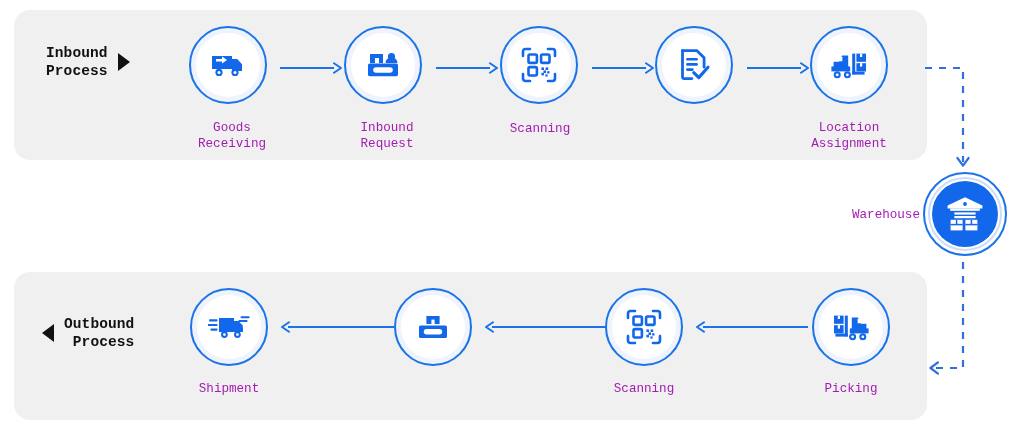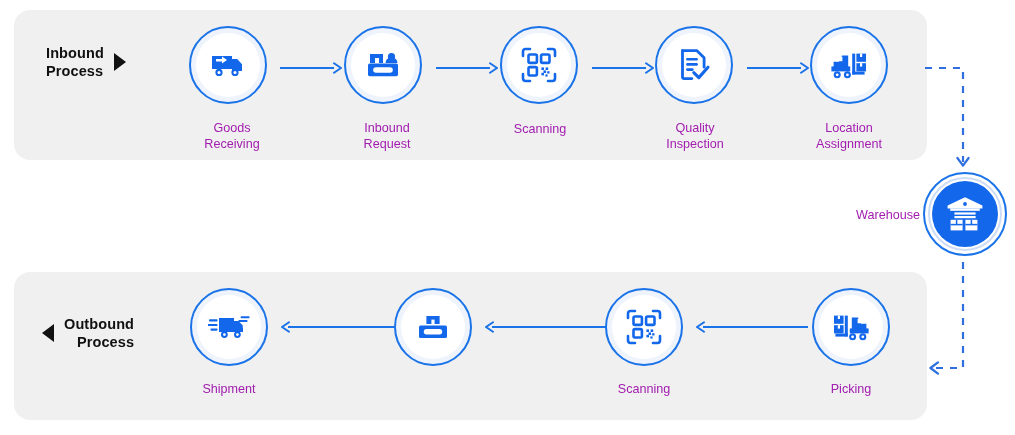--- a/index.html
+++ b/index.html
@@ -3,21 +3,21 @@
 <meta charset="utf-8">
 <style>
   html,body{margin:0;padding:0;}
   body{
     width:1015px;height:435px;
     background:#ffffff;
     font-family:"Liberation Sans","DejaVu Sans",sans-serif;
     overflow:hidden;
     position:relative;
   }
-  .stage{position:absolute;inset:0;}
+  .stage{position:absolute;inset:0;font-family:Liberation Mono, monospace;}
 
   
   .band{
     position:absolute;
     background:#f0f0f0;
     border-radius:16px;
   }
   #band-inbound{left:14px;top:10px;width:913px;height:150px;}
   #band-outbound{left:14px;top:272px;width:913px;height:148px;}
 
@@ -215,22 +215,20 @@
         <path d="M7.5 4.6v26.2a1.8 1.8 0 0 0 1.8 1.8h7.6" fill="none" stroke="#1367ea" stroke-width="2.8" stroke-linecap="round" stroke-linejoin="round"></path>
         <g stroke="#1367ea" stroke-width="2.6" stroke-linecap="round">
           <line x1="12.4" y1="13.2" x2="21.6" y2="13.2"></line>
           <line x1="12.4" y1="18.4" x2="21.6" y2="18.4"></line>
           <line x1="12.4" y1="23.6" x2="17.4" y2="23.6"></line>
         </g>
         <path d="M18.8 26.6 L23.8 31.6 L33 21.2" fill="none" stroke="#1367ea" stroke-width="3.1" stroke-linecap="round" stroke-linejoin="round"></path>
       </svg>
     </div>
   </div>
-  <div class="caption" style="left:620px;top:120px;">Quality
-Inspection</div>
 
   <div class="conn" style="left:747px;top:58px;width:62px;">
     <svg width="62" height="20" viewBox="0 0 62 20">
       <line x1="0" y1="10" x2="54" y2="10" stroke="#1a73e8" stroke-width="2"></line>
       <path d="M54 5.2 L61 10 L54 14.8" fill="none" stroke="#1a73e8" stroke-width="2" stroke-linecap="round" stroke-linejoin="round"></path>
     </svg>
   </div>
 
   <div class="node" style="left:810px;top:26px;">
     <div class="ring-outer"></div>

